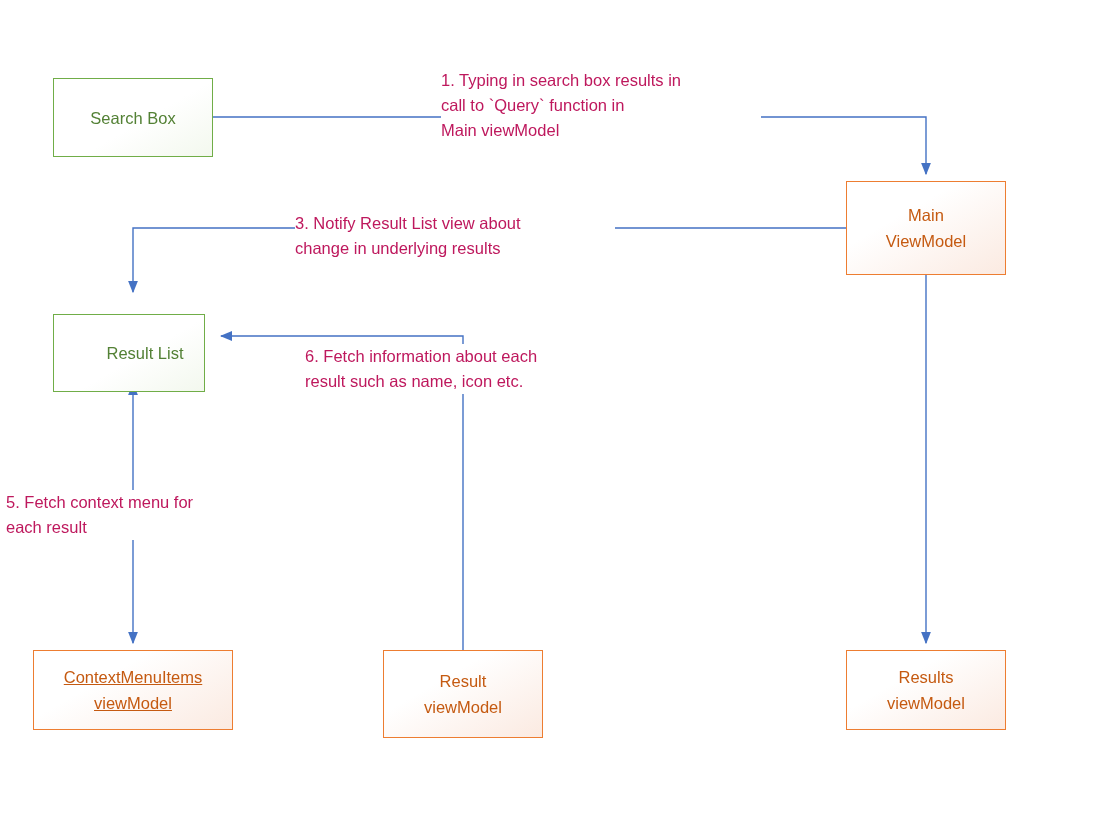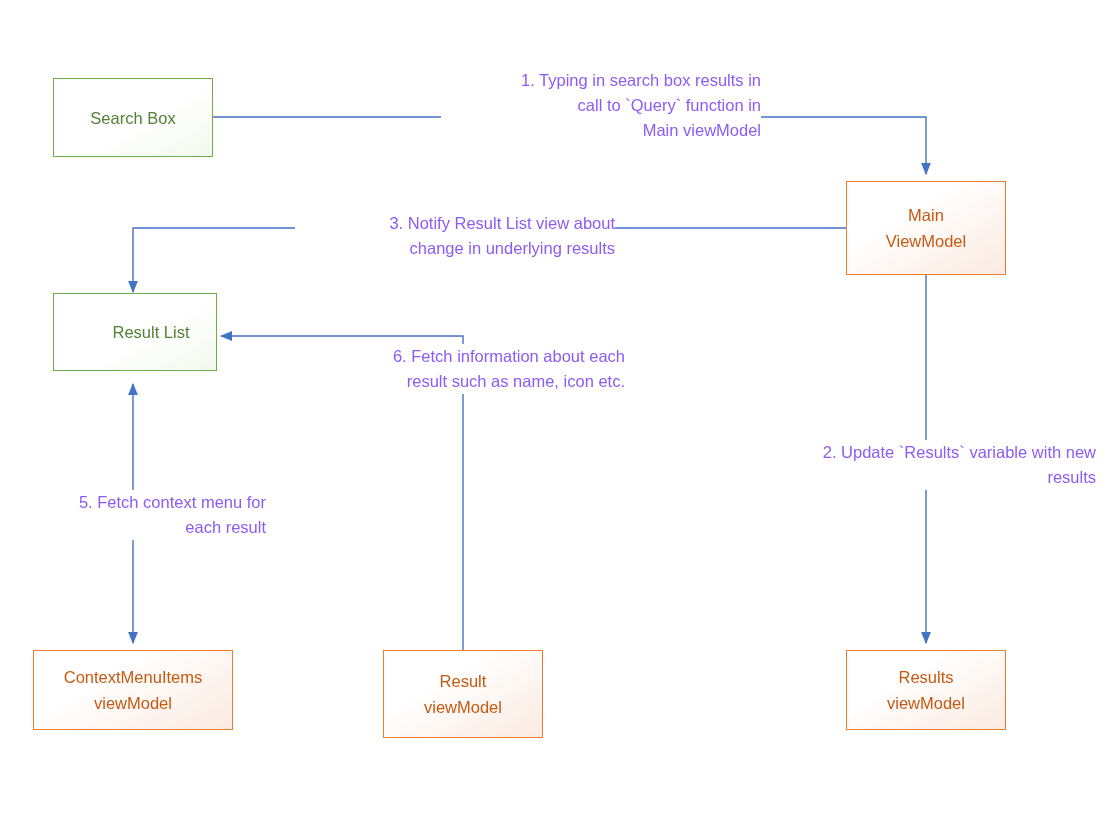--- a/index.html
+++ b/index.html
@@ -39,31 +39,31 @@
     background: linear-gradient(150deg, #ffffff 55%, #f3f8ee 100%);
   }
   .node.orange {
     border: 1.4px solid #ED7D31;
     color: #C55A11;
     background: linear-gradient(150deg, #ffffff 35%, #fbeae1 100%);
   }
   .edge-label {
     position: absolute;
     background: #ffffff;
-    color: #8b5cf6;
-    text-align: right;
+    color: #be185d;
+    text-align: left;
     font-size: 16.5px;
     line-height: 25px;
     white-space: pre-line;
   }
   
   .n-search     { left: 53px;  top: 78px;  width: 160px; height: 79px; }
   .n-mainvm     { left: 846px; top: 181px; width: 160px; height: 94px; }
-  .n-resultlist { left: 53px;  top: 293px; width: 164px; height: 78px; padding-left: 32px; }
-  .n-ctxvm      { left: 33px;  top: 650px; width: 200px; height: 80px; }
+  .n-resultlist { left: 53px;  top: 314px; width: 152px; height: 78px; padding-left: 32px; }
+  .n-ctxvm      { left: 33px;  top: 650px; width: 200px; height: 80px; text-decoration: underline; }
   .n-resultvm   { left: 383px; top: 650px; width: 160px; height: 88px; }
   .n-resultsvm  { left: 846px; top: 650px; width: 160px; height: 80px; }
   
   .l-e1 { left: 441px; top: 68px;  width: 320px; }
   .l-e3 { left: 295px; top: 192px; width: 320px; margin-top: 19px; }
   .l-e4 { left: 305px; top: 344px; width: 320px; }
   .l-e2 { left: 756px; top: 440px; width: 340px; }
   .l-e5 { left: 6px;   top: 490px; width: 260px; }
 </style>
 </head>
@@ -112,18 +112,16 @@
 viewModel</span>
   </div>
 
   <div class="edge-label l-e1">1. Typing in search box results in
 call to `Query` function in
 Main viewModel</div>
   <div class="edge-label l-e3">3. Notify Result List view about
 change in underlying results</div>
   <div class="edge-label l-e4">6. Fetch information about each
 result such as name, icon etc.</div>
-  <div class="edge-label l-e2">2. Update `Results` variable with new
-results</div>
   <div class="edge-label l-e5">5. Fetch context menu for
 each result</div>
 
 </div>
 
 </body></html>

